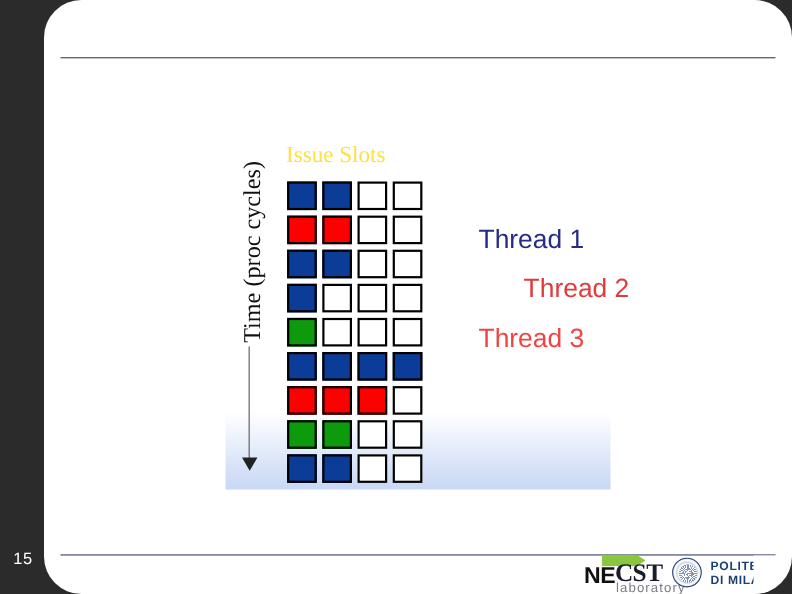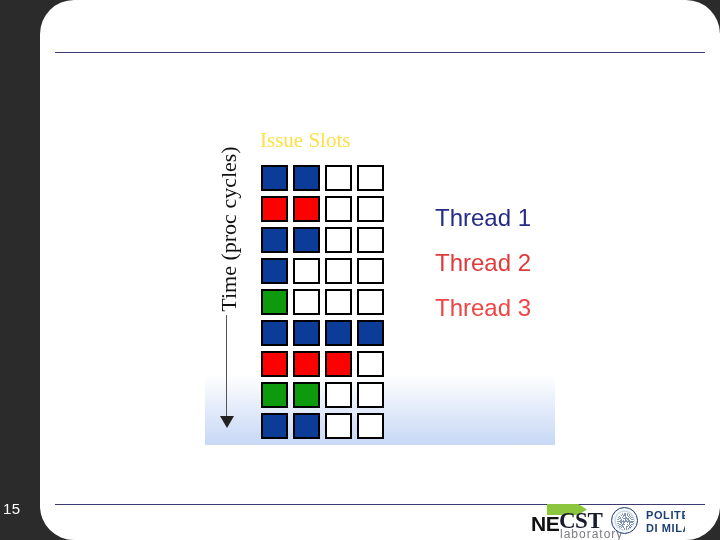--- a/index.html
+++ b/index.html
@@ -46,21 +46,21 @@
   #sidebar {
     position: absolute;
     left: 0;
     top: 0;
     width: 40px;
     height: 540px;
     background: #2b2b2b;
   }
   #page-number {
     position: absolute;
-    left: 3px;
+    left: 12px;
     top: 500px;
     color: #ffffff;
     font-size: 15px;
     font-family: "Liberation Sans", sans-serif;
     letter-spacing: 0.5px;
   }
 
   
   #title {
     position: absolute;
@@ -397,21 +397,21 @@
         <div class="grid-row">
           <div class="cell blue"></div>
           <div class="cell blue"></div>
           <div class="cell empty"></div>
           <div class="cell empty"></div>
         </div>
       </div>
 
     <div id="legend">
         <div class="legend-entry" style="color: rgb(37, 43, 134);">Thread 1</div>
-        <div class="legend-entry" style="color: rgb(224, 58, 58);">Thread 2</div>
+        <div class="legend-entry" style="color: rgb(224, 58, 58); margin-left: 41px;">Thread 2</div>
         <div class="legend-entry" style="color: #ef4444;">Thread 3</div>
       </div>
 
   </div>
 
   <div id="footer-rule"></div>
 
   <div id="necst-logo">
     <div id="necst-arrow"></div>
     <div id="necst-ne">NE</div>

